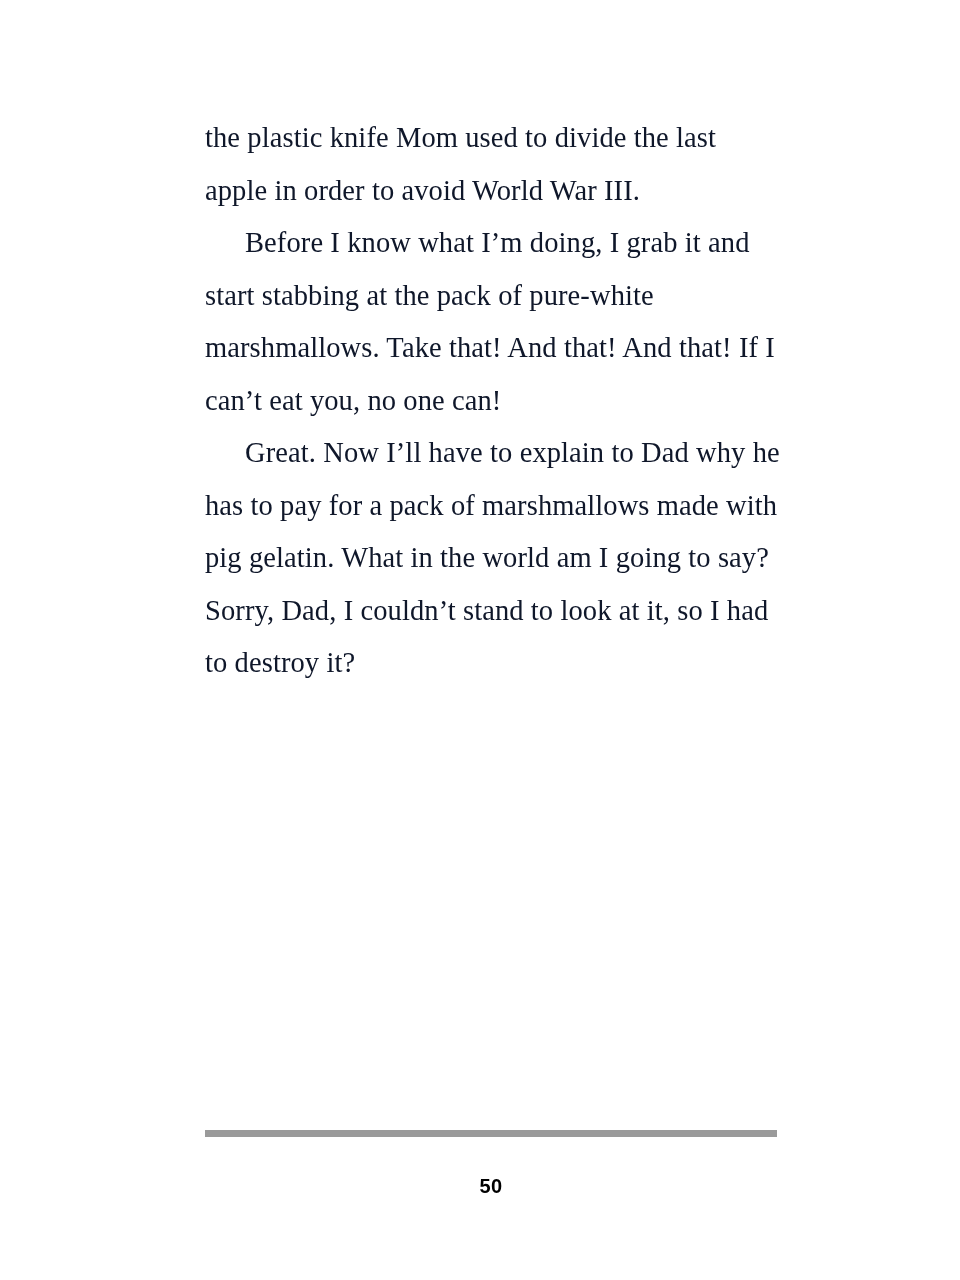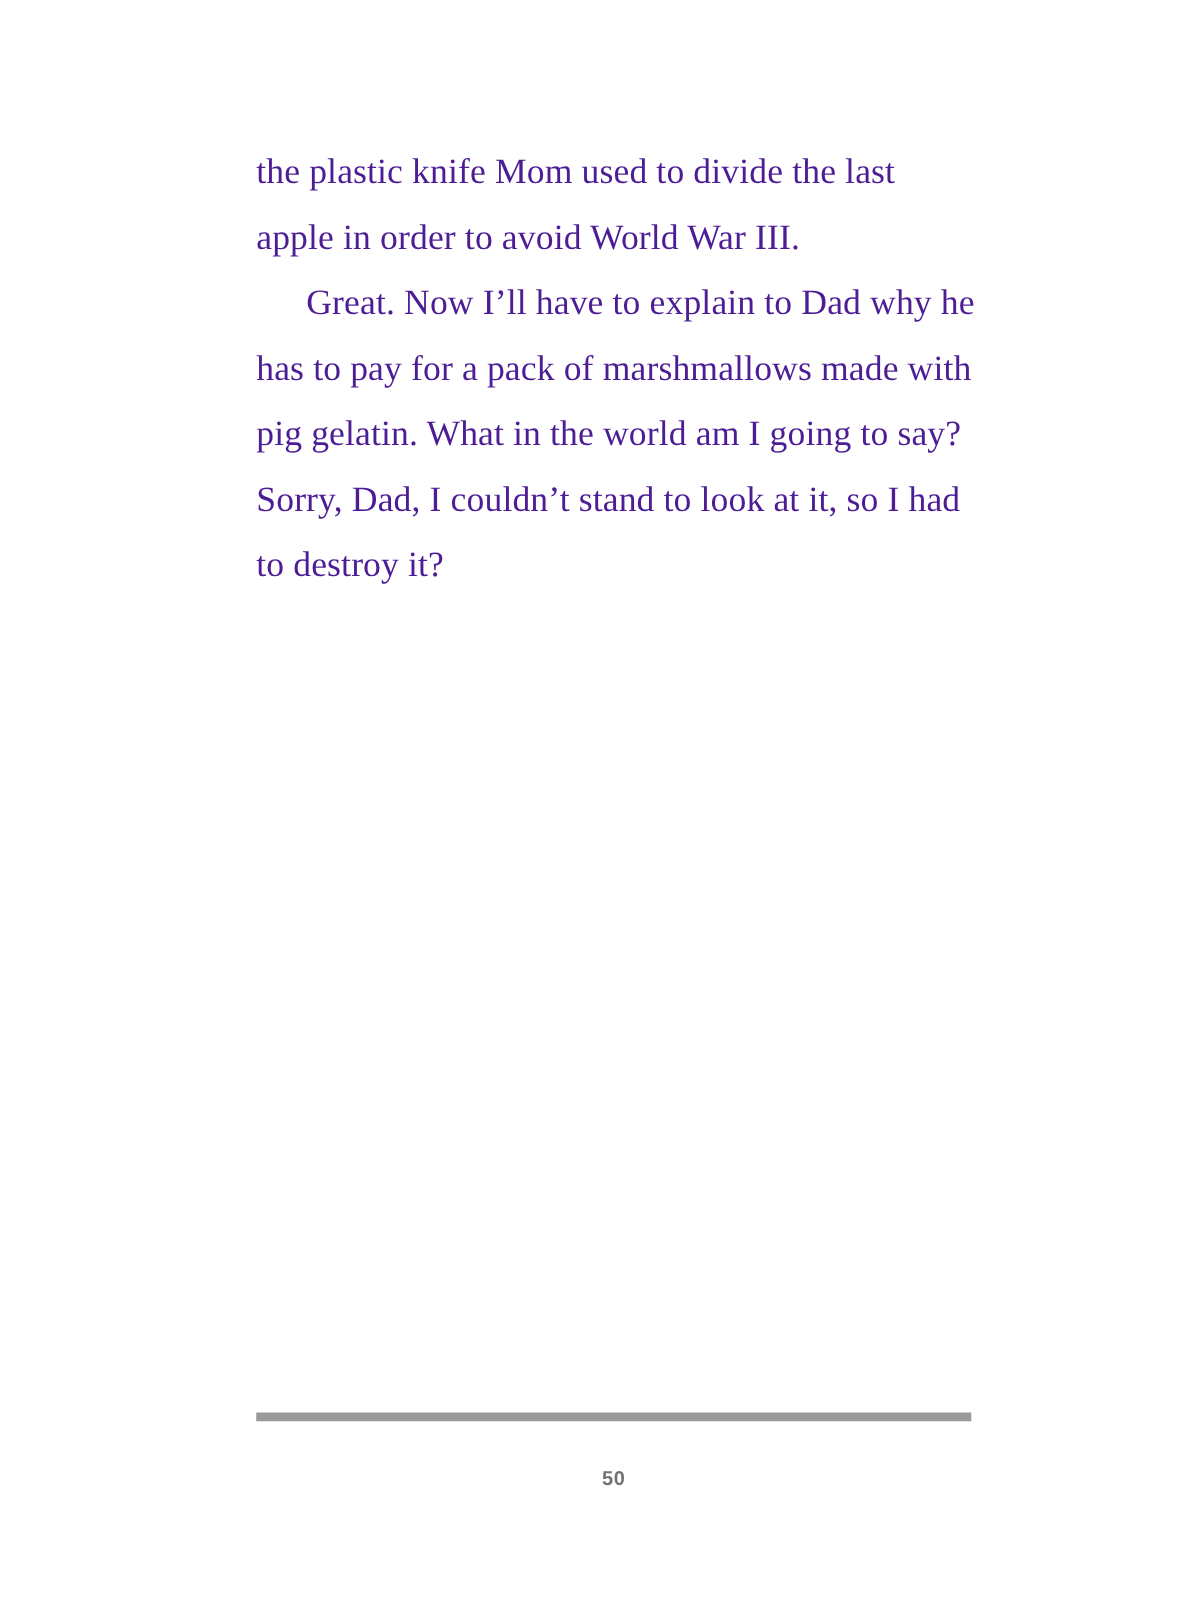--- a/index.html
+++ b/index.html
@@ -25,21 +25,21 @@
     left: 205px;
     top: 112px;
     width: 580px;
   }
   .para {
     margin: 0;
     font-size: 28.5px;
     line-height: 52.5px;
     letter-spacing: 0.1px;
     text-align: left;
-    color: #4c1d95;
+    color: #0f172a;
     white-space: pre-wrap;
   }
   .para.indent {
     text-indent: 40px;
   }
   .footer-rule {
     position: absolute;
     left: 205px;
     top: 1130px;
     width: 572px;
@@ -47,32 +47,33 @@
     background: #9a9a9a;
   }
   .page-number {
     position: absolute;
     left: 205px;
     top: 1175px;
     width: 572px;
     text-align: center;
     font-family: "Liberation Sans", sans-serif;
     font-weight: bold;
-    font-size: 16px;
-    color: #737373;
+    font-size: 20px;
+    color: #000000;
     letter-spacing: 0.5px;
   }
 </style>
 </head>
 <body>
 
 <div class="page">
 
   <div class="text-block">
     <p class="para">the plastic knife Mom used to divide the last apple in order to avoid World War III.</p>
+    <p class="para indent">Before I know what I’m doing, I grab it and start stabbing at the pack of pure-white marshmallows. Take that! And that! And that! If I can’t eat you, no one can!</p>
     <p class="para indent">Great. Now I’ll have to explain to Dad why he has to pay for a pack of marshmallows made with pig gelatin. What in the world am I going to say? Sorry, Dad, I couldn’t stand to look at it, so I had to destroy it?</p>
   </div>
 
   <div class="footer-rule"></div>
 
   <div class="page-number">50</div>
 
 </div>
 
 </body></html>

